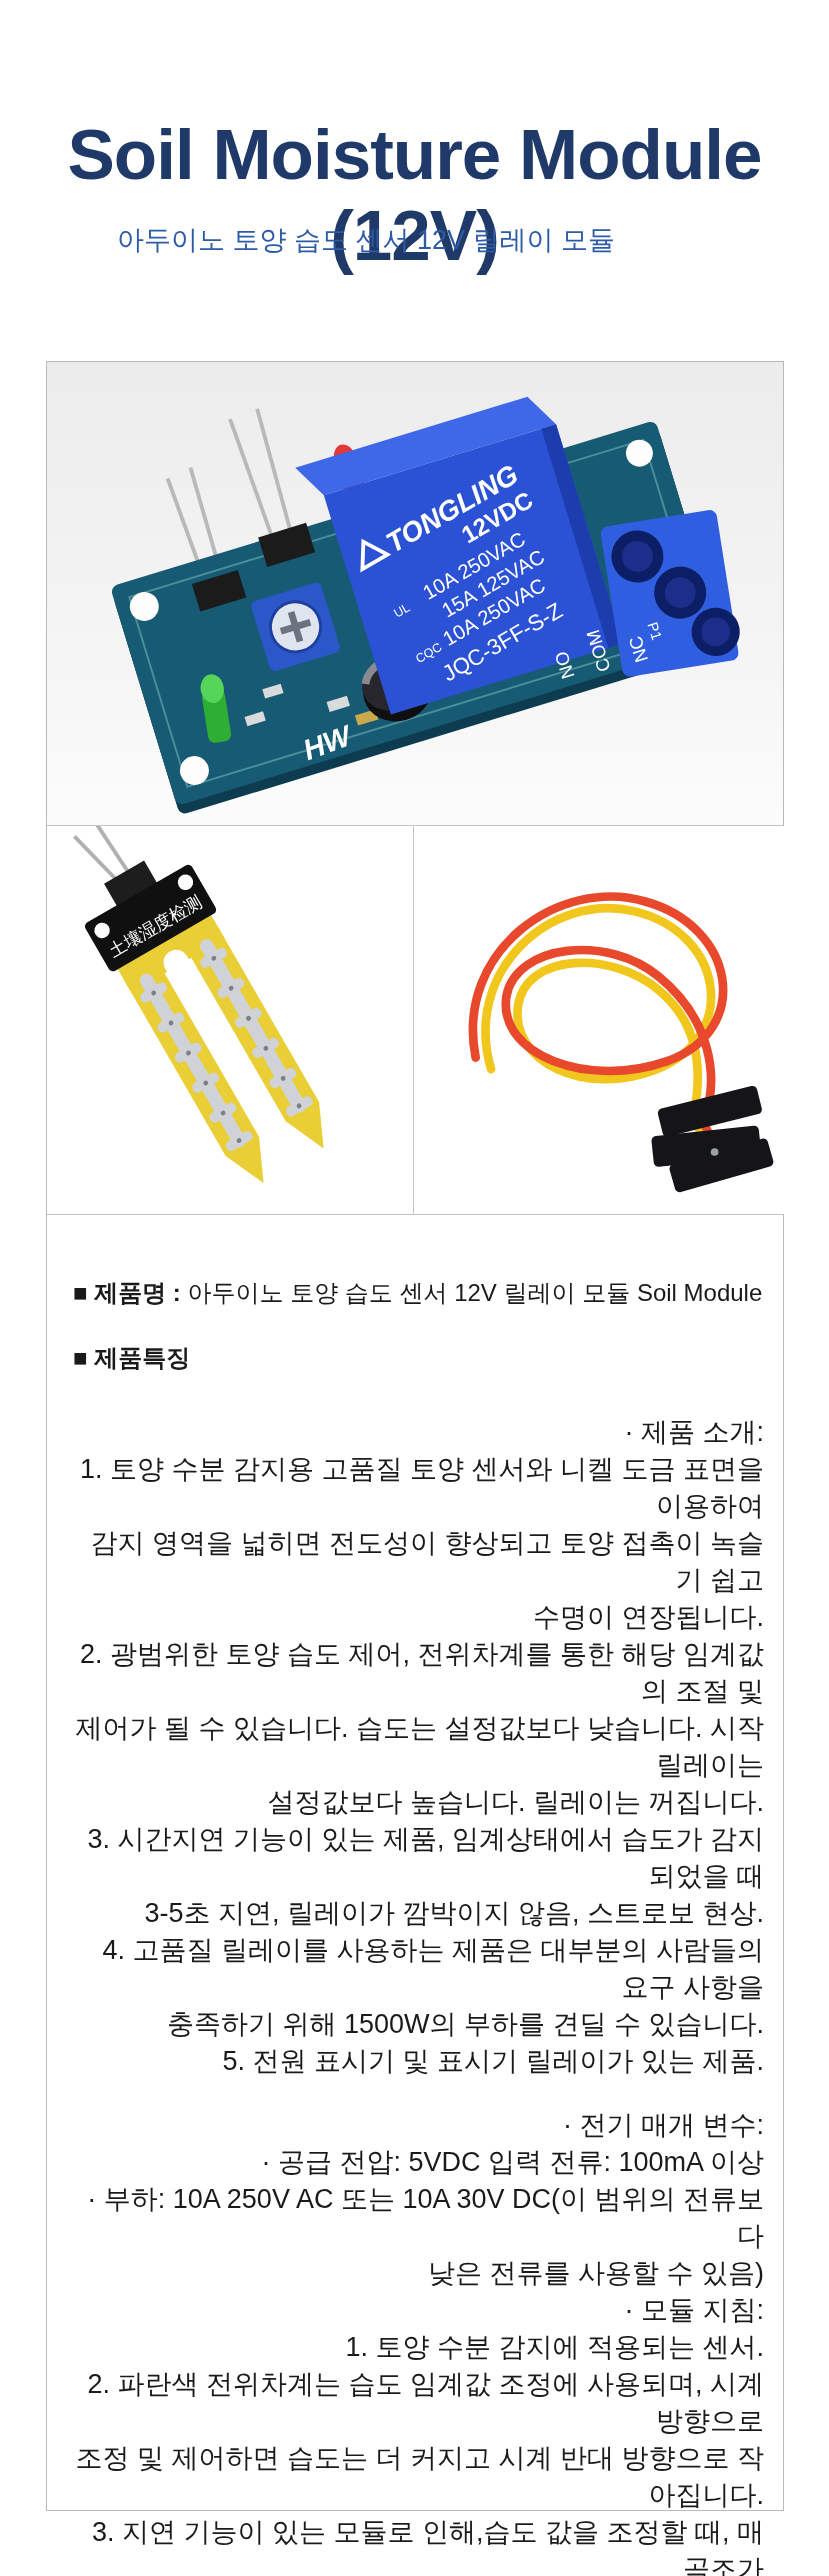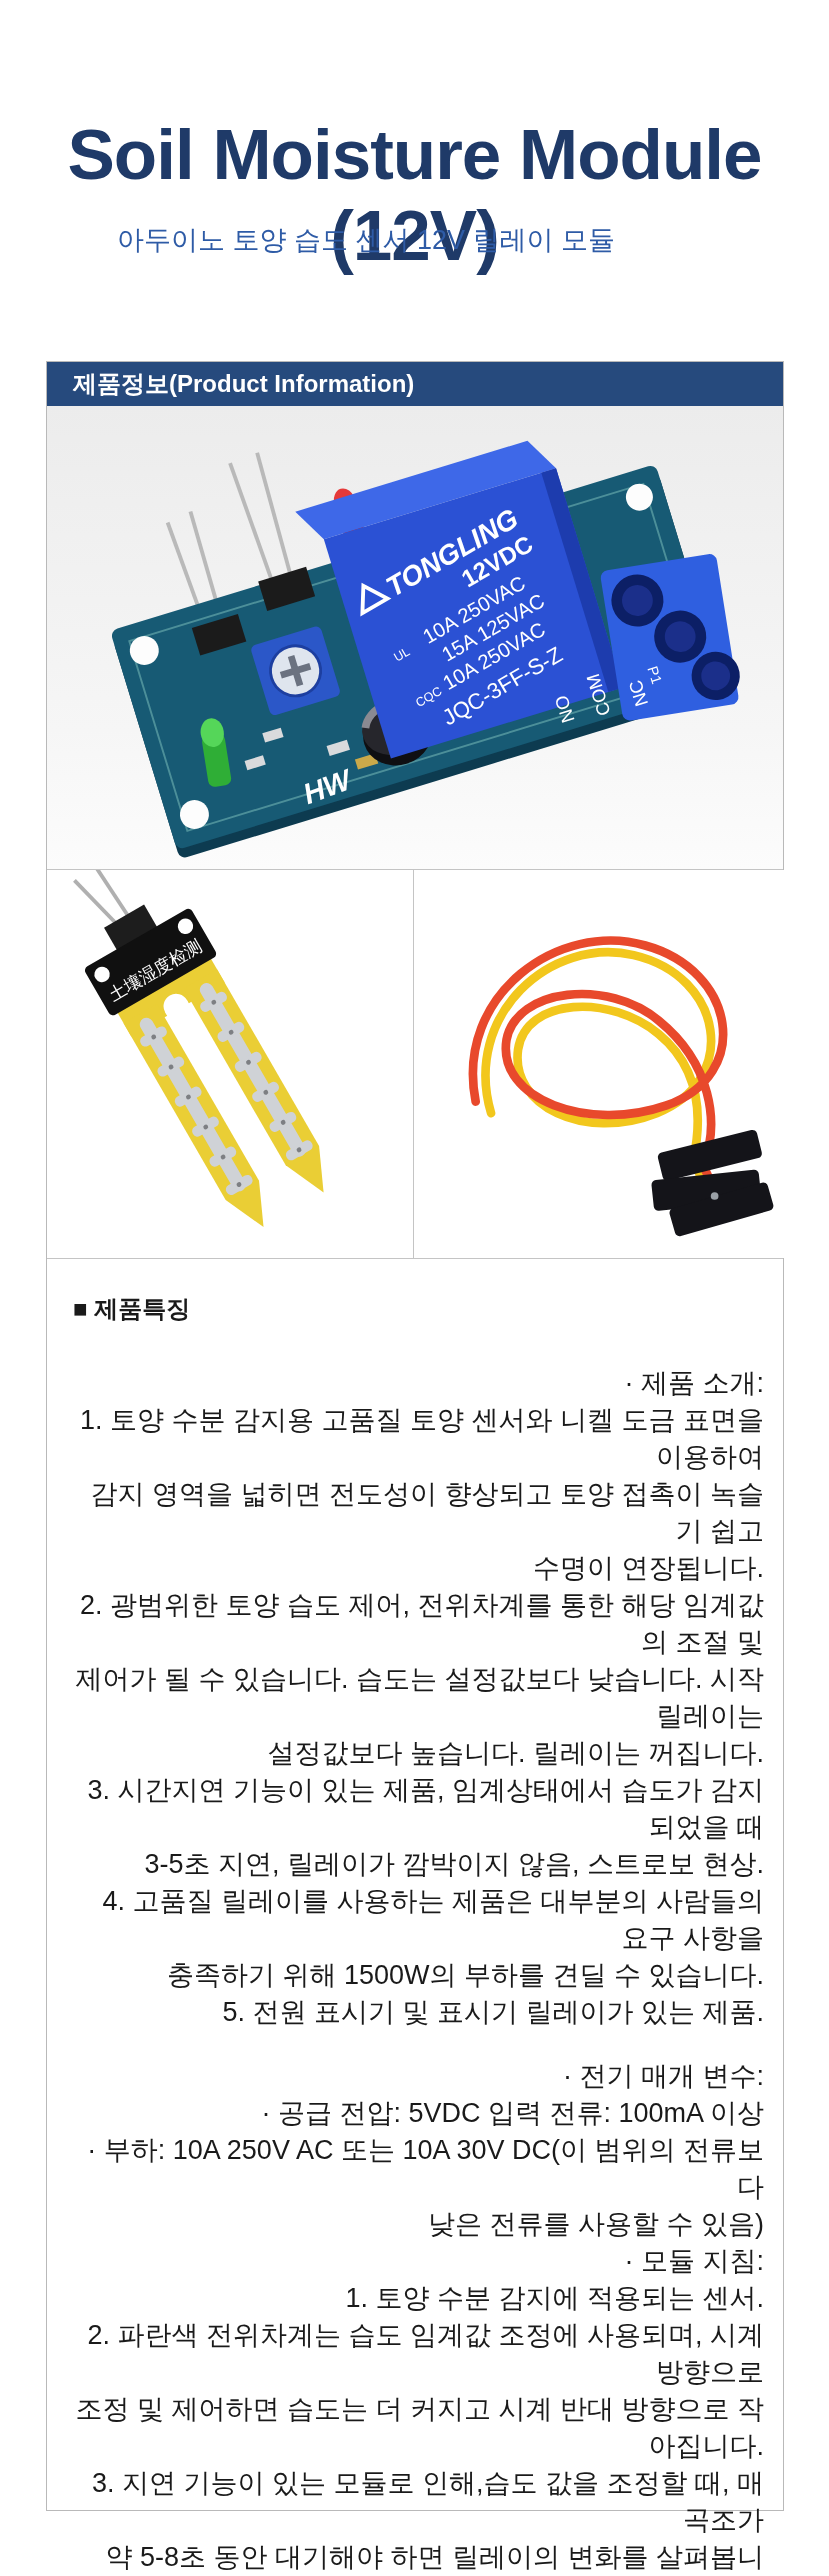--- a/index.html
+++ b/index.html
@@ -31,21 +31,20 @@
 </head>
 <body>
 
 <div class="page">
 
   <div class="title">Soil Moisture Module (12V)</div>
   <div class="subtitle">아두이노 토양 습도 센서 12V 릴레이 모듈</div>
 
   <div class="info-box">
 
-    <div class="info-header">제품정보(Product Information)</div>
 
     <div class="photo-main">
       <svg viewBox="0 0 766 480" width="738" height="463">
         <g transform="translate(388,262) rotate(-17)">
 
           <g stroke="#b9b9b9" stroke-width="4">
             <line x1="-204" y1="-96" x2="-210" y2="-212"></line>
             <line x1="-186" y1="-96" x2="-184" y2="-216"></line>
             <line x1="-124" y1="-120" x2="-130" y2="-252"></line>
             <line x1="-104" y1="-120" x2="-100" y2="-254"></line>
@@ -204,20 +203,23 @@
             <rect x="252" y="294" width="106" height="30" rx="5" transform="rotate(-14 252 294)"></rect>
             <rect x="246" y="322" width="112" height="32" rx="5" transform="rotate(-6 246 322)"></rect>
             <rect x="264" y="352" width="106" height="30" rx="5" transform="rotate(-16 264 352)"></rect>
           </g>
           <circle cx="312" cy="338" r="4" fill="#9aa0a6"></circle>
         </svg>
       </div>
     </div>
 
     <div class="text-area">
+      <div class="name-line">
+        <b>■ 제품명 : </b><span>아두이노 토양 습도 센서 12V 릴레이 모듈 Soil Module</span>
+      </div>
       <div class="sec-heading">■ 제품특징</div>
       <div class="sec-body">· 제품 소개:
 1. 토양 수분 감지용 고품질 토양 센서와 니켈 도금 표면을 이용하여
 감지 영역을 넓히면 전도성이 향상되고 토양 접촉이 녹슬기 쉽고
 수명이 연장됩니다.
 2. 광범위한 토양 습도 제어, 전위차계를 통한 해당 임계값의 조절 및
 제어가 될 수 있습니다. 습도는 설정값보다 낮습니다. 시작 릴레이는
 설정값보다 높습니다. 릴레이는 꺼집니다.
 3. 시간지연 기능이 있는 제품, 임계상태에서 습도가 감지되었을 때
 3-5초 지연, 릴레이가 깜박이지 않음, 스트로보 현상.

